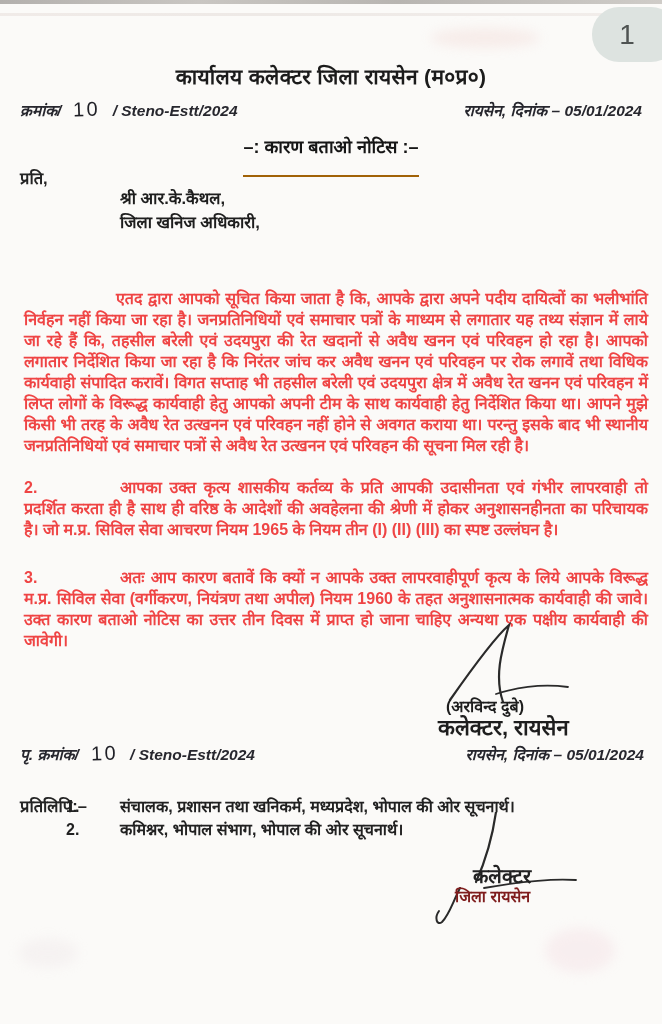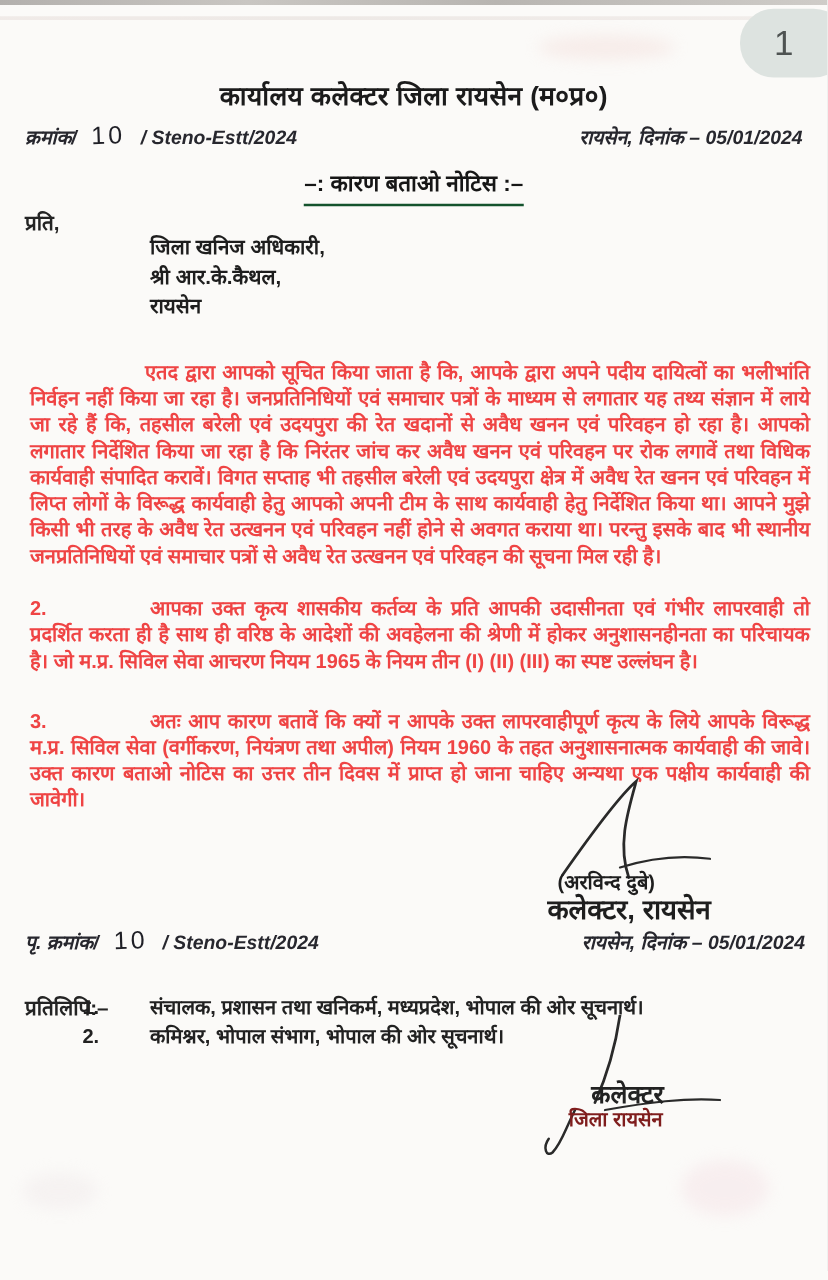--- a/index.html
+++ b/index.html
@@ -36,21 +36,21 @@
   .hw-num{display:inline-block;font-style:normal;font-weight:500;
     font-size:20px;letter-spacing:2.5px;transform:rotate(-2deg);
     margin:0 12px;color:#1f1f26;}
 
   .ref-row{position:absolute;left:20px;right:20px;top:98px;
     display:flex;justify-content:space-between;align-items:baseline;
     font-size:15.5px;}
 
   .notice-title{position:absolute;top:134px;left:0;width:662px;text-align:center;}
   .notice-title span{display:inline-block;font-size:18px;font-weight:700;color:#161616;
-    border-bottom:2px solid #14532d;padding-bottom:5px;}
+    border-bottom:2px solid #a16207;padding-bottom:17px;}
 
   .prati{position:absolute;left:20px;top:166px;font-size:16.5px;font-weight:600;}
 
   .addressee{position:absolute;left:120px;top:187px;
     font-size:16.5px;font-weight:700;line-height:23.5px;color:#1e1e1e;}
 
   .para{position:absolute;left:24px;right:14px;margin:0;
     font-size:16px;font-weight:600;line-height:21px;
     text-align:justify;color:#ef4444;}
   .para1{top:288px;text-indent:92px;}
@@ -102,23 +102,22 @@
     <div class="script">रायसेन, दिनांक – 05/01/2024</div>
   </div>
 
   <div class="notice-title">
     <span>–: कारण बताओ नोटिस :–</span>
   </div>
 
   <div class="prati">प्रति,</div>
 
   <div class="addressee">
+    <div>श्री आर.के.कैथल,</div>
     <div>जिला खनिज अधिकारी,</div>
-    <div>श्री आर.के.कैथल,</div>
-    <div>रायसेन</div>
   </div>
 
   <p class="para para1">एतद द्वारा आपको सूचित किया जाता है कि, आपके द्वारा अपने पदीय दायित्वों का भलीभांति निर्वहन नहीं किया जा रहा है। जनप्रतिनिधियों एवं समाचार पत्रों के माध्यम से लगातार यह तथ्य संज्ञान में लाये जा रहे हैं कि, तहसील बरेली एवं उदयपुरा की रेत खदानों से अवैध खनन एवं परिवहन हो रहा है। आपको लगातार निर्देशित किया जा रहा है कि निरंतर जांच कर अवैध खनन एवं परिवहन पर रोक लगावें तथा विधिक कार्यवाही संपादित करावें। विगत सप्ताह भी तहसील बरेली एवं उदयपुरा क्षेत्र में अवैध रेत खनन एवं परिवहन में लिप्त लोगों के विरूद्ध कार्यवाही हेतु आपको अपनी टीम के साथ कार्यवाही हेतु निर्देशित किया था। आपने मुझे किसी भी तरह के अवैध रेत उत्खनन एवं परिवहन नहीं होने से अवगत कराया था। परन्तु इसके बाद भी स्थानीय जनप्रतिनिधियों एवं समाचार पत्रों से अवैध रेत उत्खनन एवं परिवहन की सूचना मिल रही है।</p>
 
   <p class="para para2"><span class="pnum">2.</span><span>आपका उक्त कृत्य शासकीय कर्तव्य के प्रति आपकी उदासीनता एवं गंभीर लापरवाही तो प्रदर्शित करता ही है साथ ही वरिष्ठ के आदेशों की अवहेलना की श्रेणी में होकर अनुशासनहीनता का परिचायक है। जो म.प्र. सिविल सेवा आचरण नियम 1965 के नियम तीन (I) (II) (III) का स्पष्ट उल्लंघन है।</span></p>
 
   <p class="para para3"><span class="pnum">3.</span><span>अतः आप कारण बतावें कि क्यों न आपके उक्त लापरवाहीपूर्ण कृत्य के लिये आपके विरूद्ध म.प्र. सिविल सेवा (वर्गीकरण, नियंत्रण तथा अपील) नियम 1960 के तहत अनुशासनात्मक कार्यवाही की जावे। उक्त कारण बताओ नोटिस का उत्तर तीन दिवस में प्राप्त हो जाना चाहिए अन्यथा एक पक्षीय कार्यवाही की जावेगी।</span></p>
 
   <svg class="sig-flourish1" width="150" height="82" viewBox="0 0 150 82">
     <path d="M 14 78 C 35 48, 58 16, 73 3 C 66 28, 58 54, 67 80" fill="none" stroke="#2a2a2a" stroke-width="2.2" stroke-linecap="round"></path>

